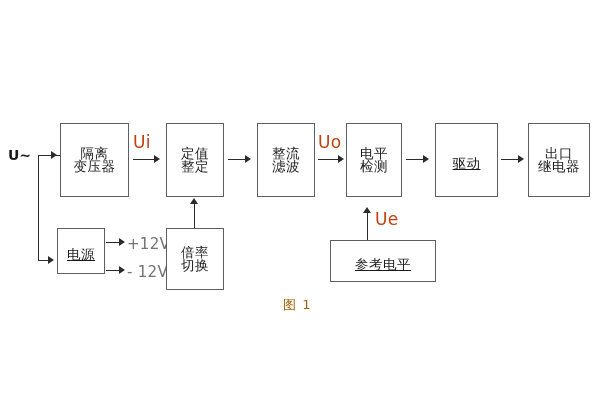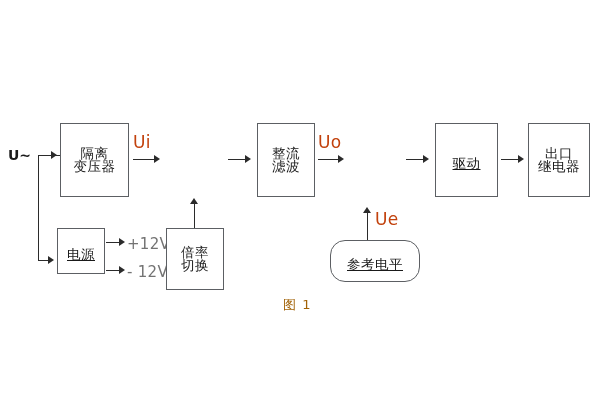--- a/index.html
+++ b/index.html
@@ -109,33 +109,41 @@
 
   <div class="blk" style="left:60px; top:123px; width:69px; height:74px;">
     <span class="ln">隔离</span>
     <span class="ln">变压器</span>
   </div>
 
   <div class="sig" style="left:133px; top:132px;">Ui</div>
   <div class="hline" style="left:133px; top:159px; width:24px;"></div>
   <div class="ahead-r" style="left:154px; top:155px;"></div>
 
+  <div class="blk" style="left:166px; top:123px; width:58px; height:74px;">
+    <span class="ln">定值</span>
+    <span class="ln">整定</span>
+  </div>
 
   <div class="hline" style="left:228px; top:159px; width:20px;"></div>
   <div class="ahead-r" style="left:245px; top:155px;"></div>
 
   <div class="blk" style="left:257px; top:123px; width:58px; height:74px;">
     <span class="ln">整流</span>
     <span class="ln">滤波</span>
   </div>
 
   <div class="sig" style="left:318px; top:132px;">Uo</div>
   <div class="hline" style="left:318px; top:159px; width:23px;"></div>
   <div class="ahead-r" style="left:338px; top:155px;"></div>
 
+  <div class="blk" style="left:346px; top:123px; width:56px; height:74px;">
+    <span class="ln">电平</span>
+    <span class="ln">检测</span>
+  </div>
 
   <div class="hline" style="left:406px; top:159px; width:20px;"></div>
   <div class="ahead-r" style="left:423px; top:155px;"></div>
 
   <div class="blk one" style="left:435px; top:123px; width:63px; height:74px;">
     <span class="ln">驱动</span>
   </div>
 
   <div class="hline" style="left:501px; top:159px; width:20px;"></div>
   <div class="ahead-r" style="left:518px; top:155px;"></div>
@@ -158,21 +166,21 @@
   <div class="rail" style="left:127px; top:263px;">- 12V</div>
 
   <div class="blk" style="left:166px; top:228px; width:58px; height:62px;">
     <span class="ln">倍率</span>
     <span class="ln">切换</span>
   </div>
 
   <div class="vline" style="left:194px; top:204px; height:24px;"></div>
   <div class="ahead-u" style="left:190px; top:198px;"></div>
 
-  <div class="blk one" style="left:330px; top:240px; width:90px; height:42px;border-radius:15px;">
+  <div class="blk one" style="left:330px; top:240px; width:106px; height:42px;">
     <span class="ln">参考电平</span>
   </div>
 
   <div class="vline" style="left:367px; top:213px; height:27px;"></div>
   <div class="ahead-u" style="left:363px; top:207px;"></div>
   <div class="sig" style="left:375px; top:209px;">Ue</div>
 
   <div class="caption" style="left:283px; top:296px;">图 1</div>
 
 </div>

